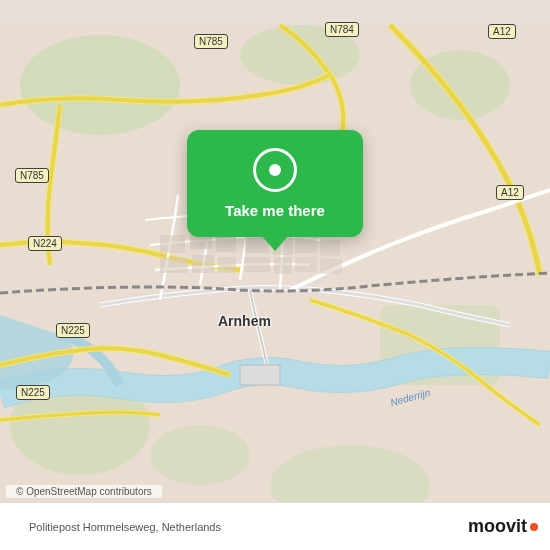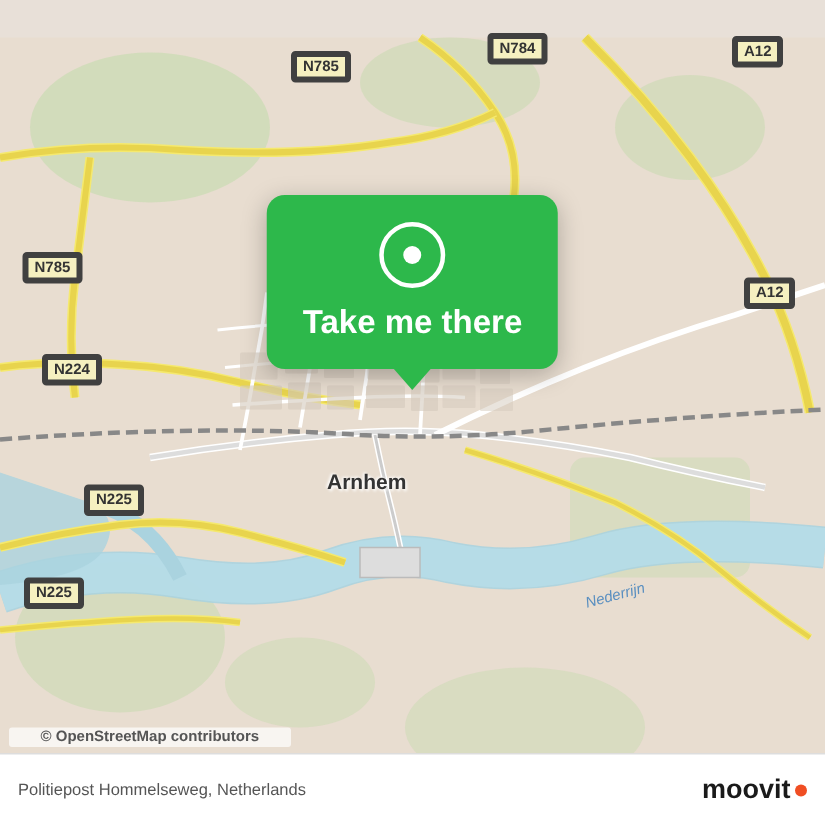--- a/index.html
+++ b/index.html
@@ -41,20 +41,21 @@
       padding: 0 12px;
       justify-content: space-between;
     }
 
     .bottom-bar-left {
       display: flex;
       align-items: center;
       gap: 4px;
       font-size: 11px;
       color: #555;
+      margin-left: 17px;
     }
 
     .bottom-bar-right {
       display: flex;
       align-items: center;
     }
 
     .moovit-logo {
       display: flex;
       align-items: center;
@@ -114,47 +115,46 @@
 
     .popup-pin-inner {
       width: 12px;
       height: 12px;
       background: white;
       border-radius: 50%;
     }
 
     .popup-label {
       color: white;
-      font-size: 22px;
+      font-size: 15px;
       font-weight: 600;
       white-space: nowrap;
     }
 
     
     .map-copyright {
       position: absolute;
       bottom: 52px;
       left: 6px;
       font-size: 10px;
       color: #555;
       background: rgba(255,255,255,0.7);
-      padding: 1px 21px;
+      padding: 1px 10px;
       border-radius: 2px;
-      font-weight: bold;
     }
 
     
     .road-label {
       position: absolute;
       background: #f5f0c0;
-      border: 4px solid #404040;
+      border: 1px solid #404040;
       border-radius: 3px;
       padding: 1px 4px;
       font-size: 10px;
-      font-weight: bold;
+      font-weight: normal;
       color: #333;
     }
 
     
     .city-label {
       position: absolute;
       font-size: 14px;
       font-weight: bold;
       color: #333;
       text-shadow: 1px 1px 2px white, -1px -1px 2px white;

